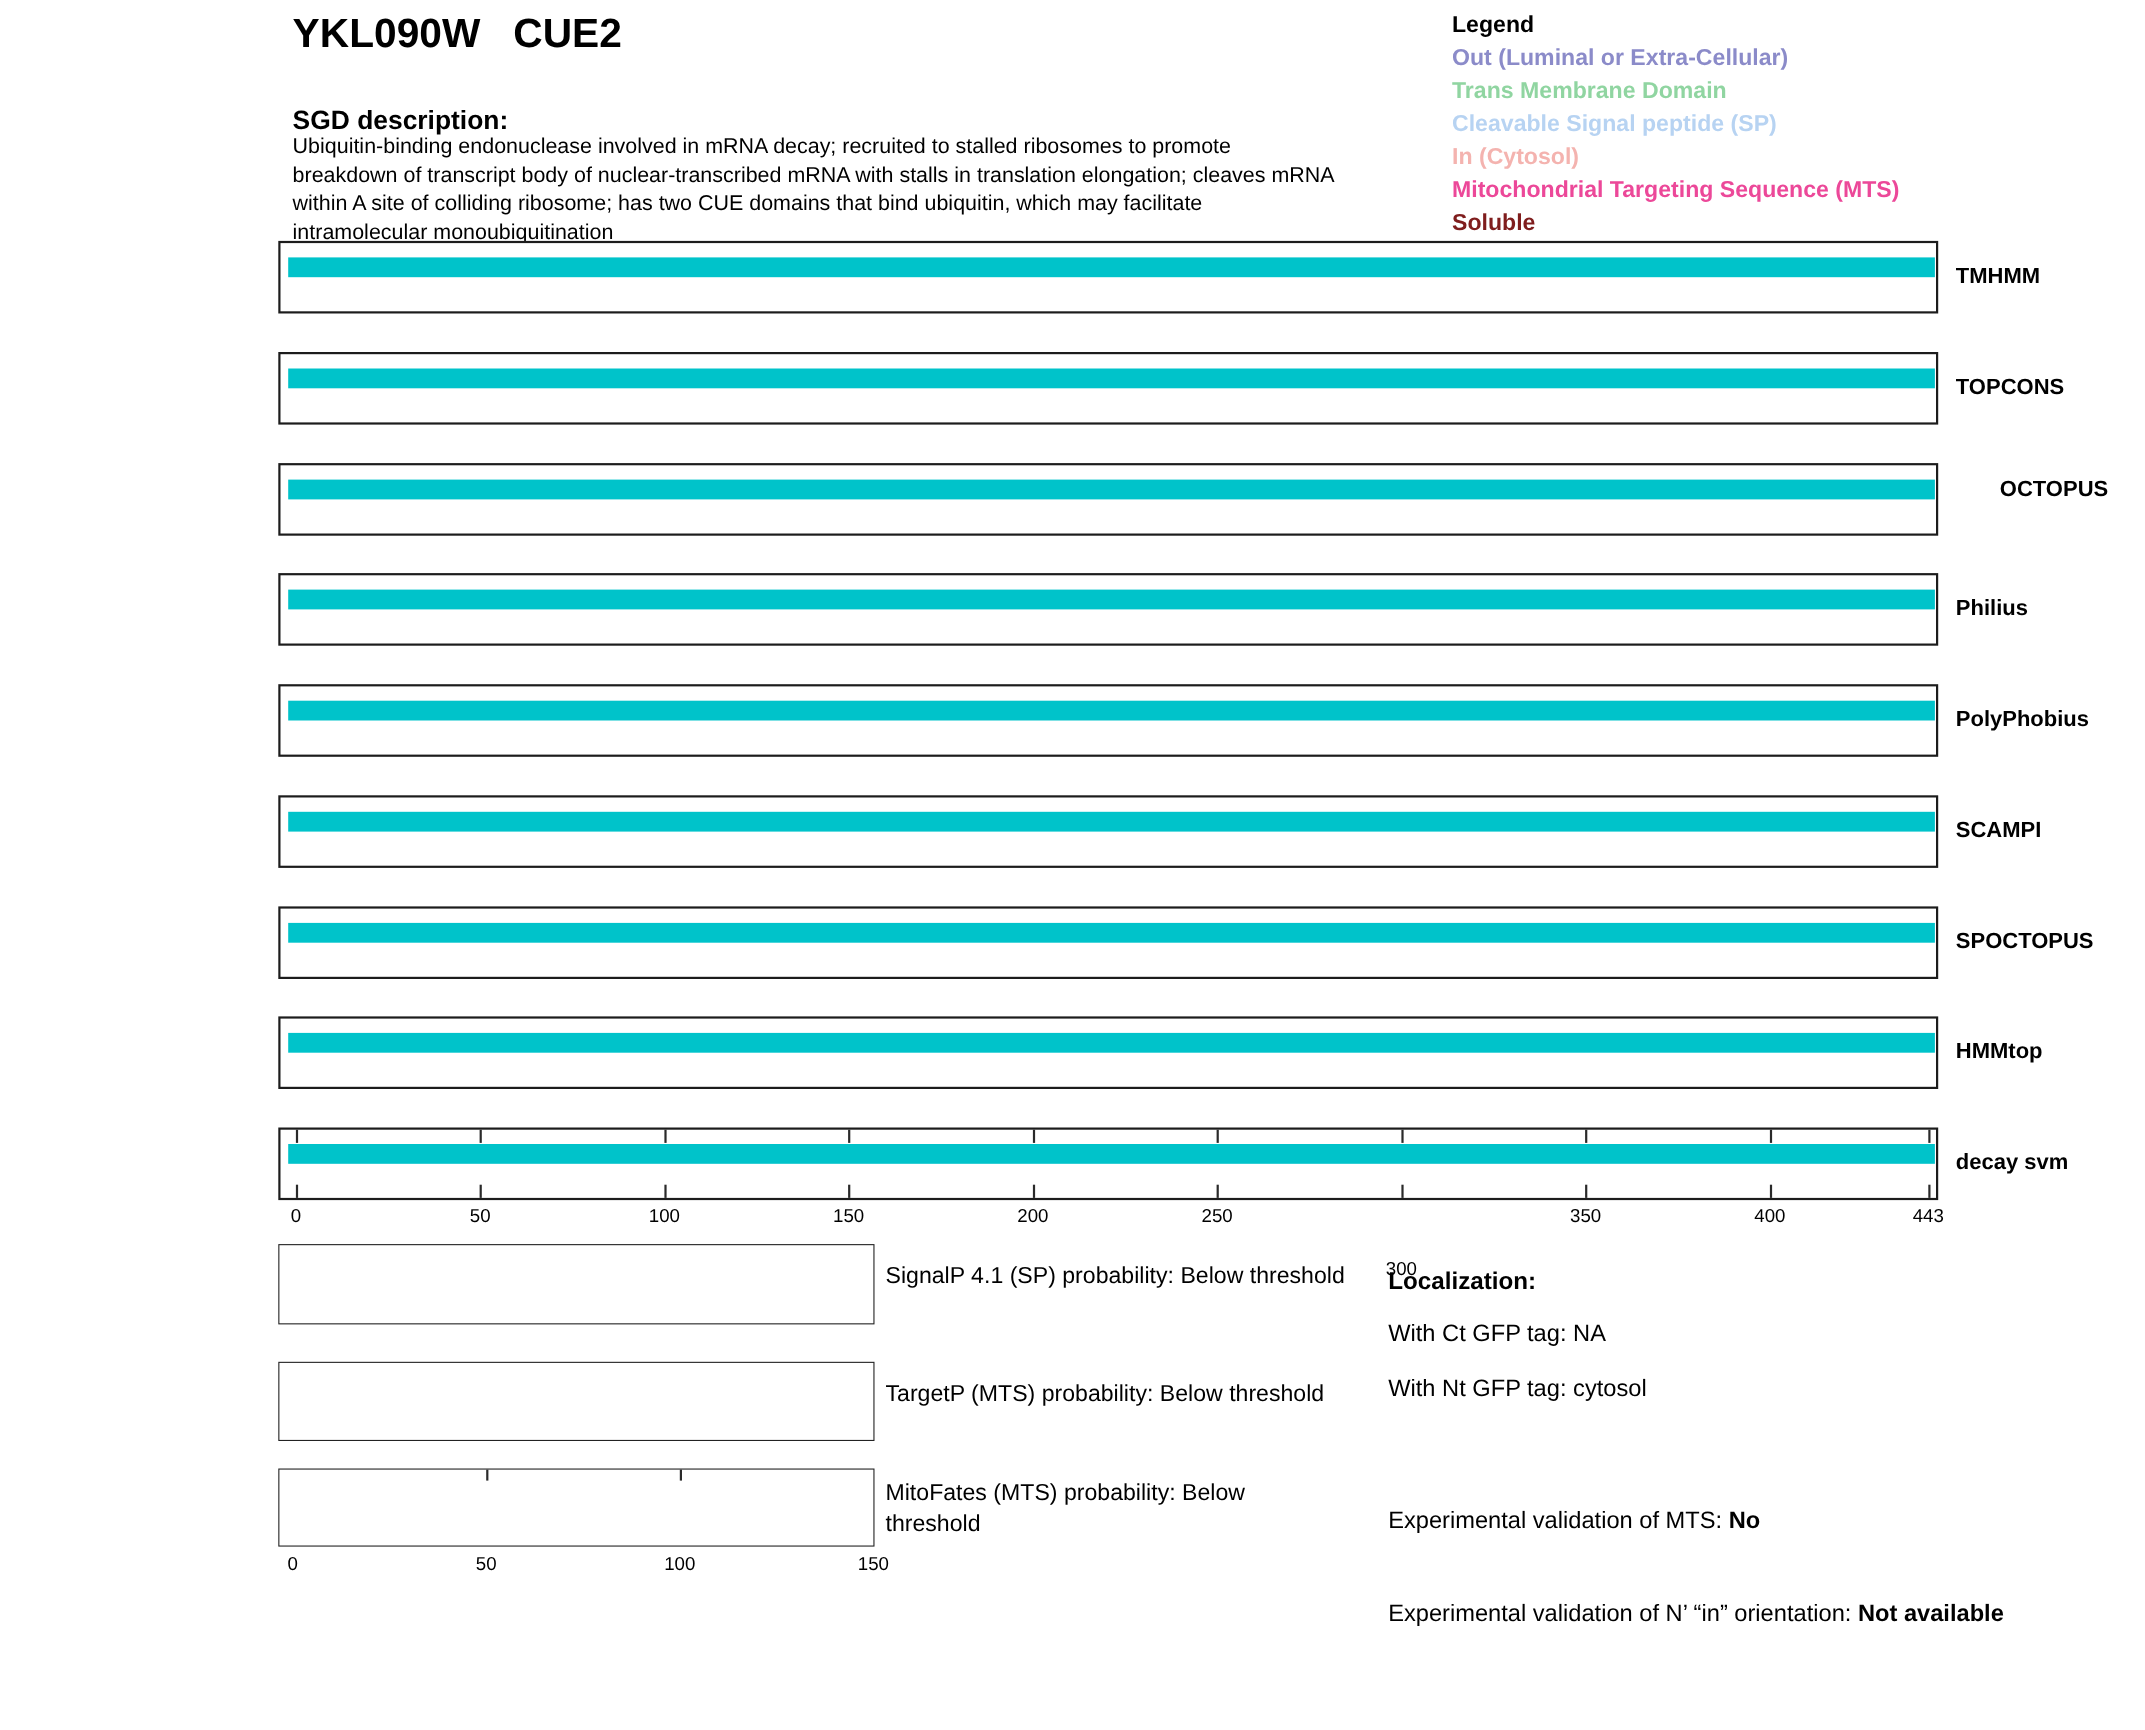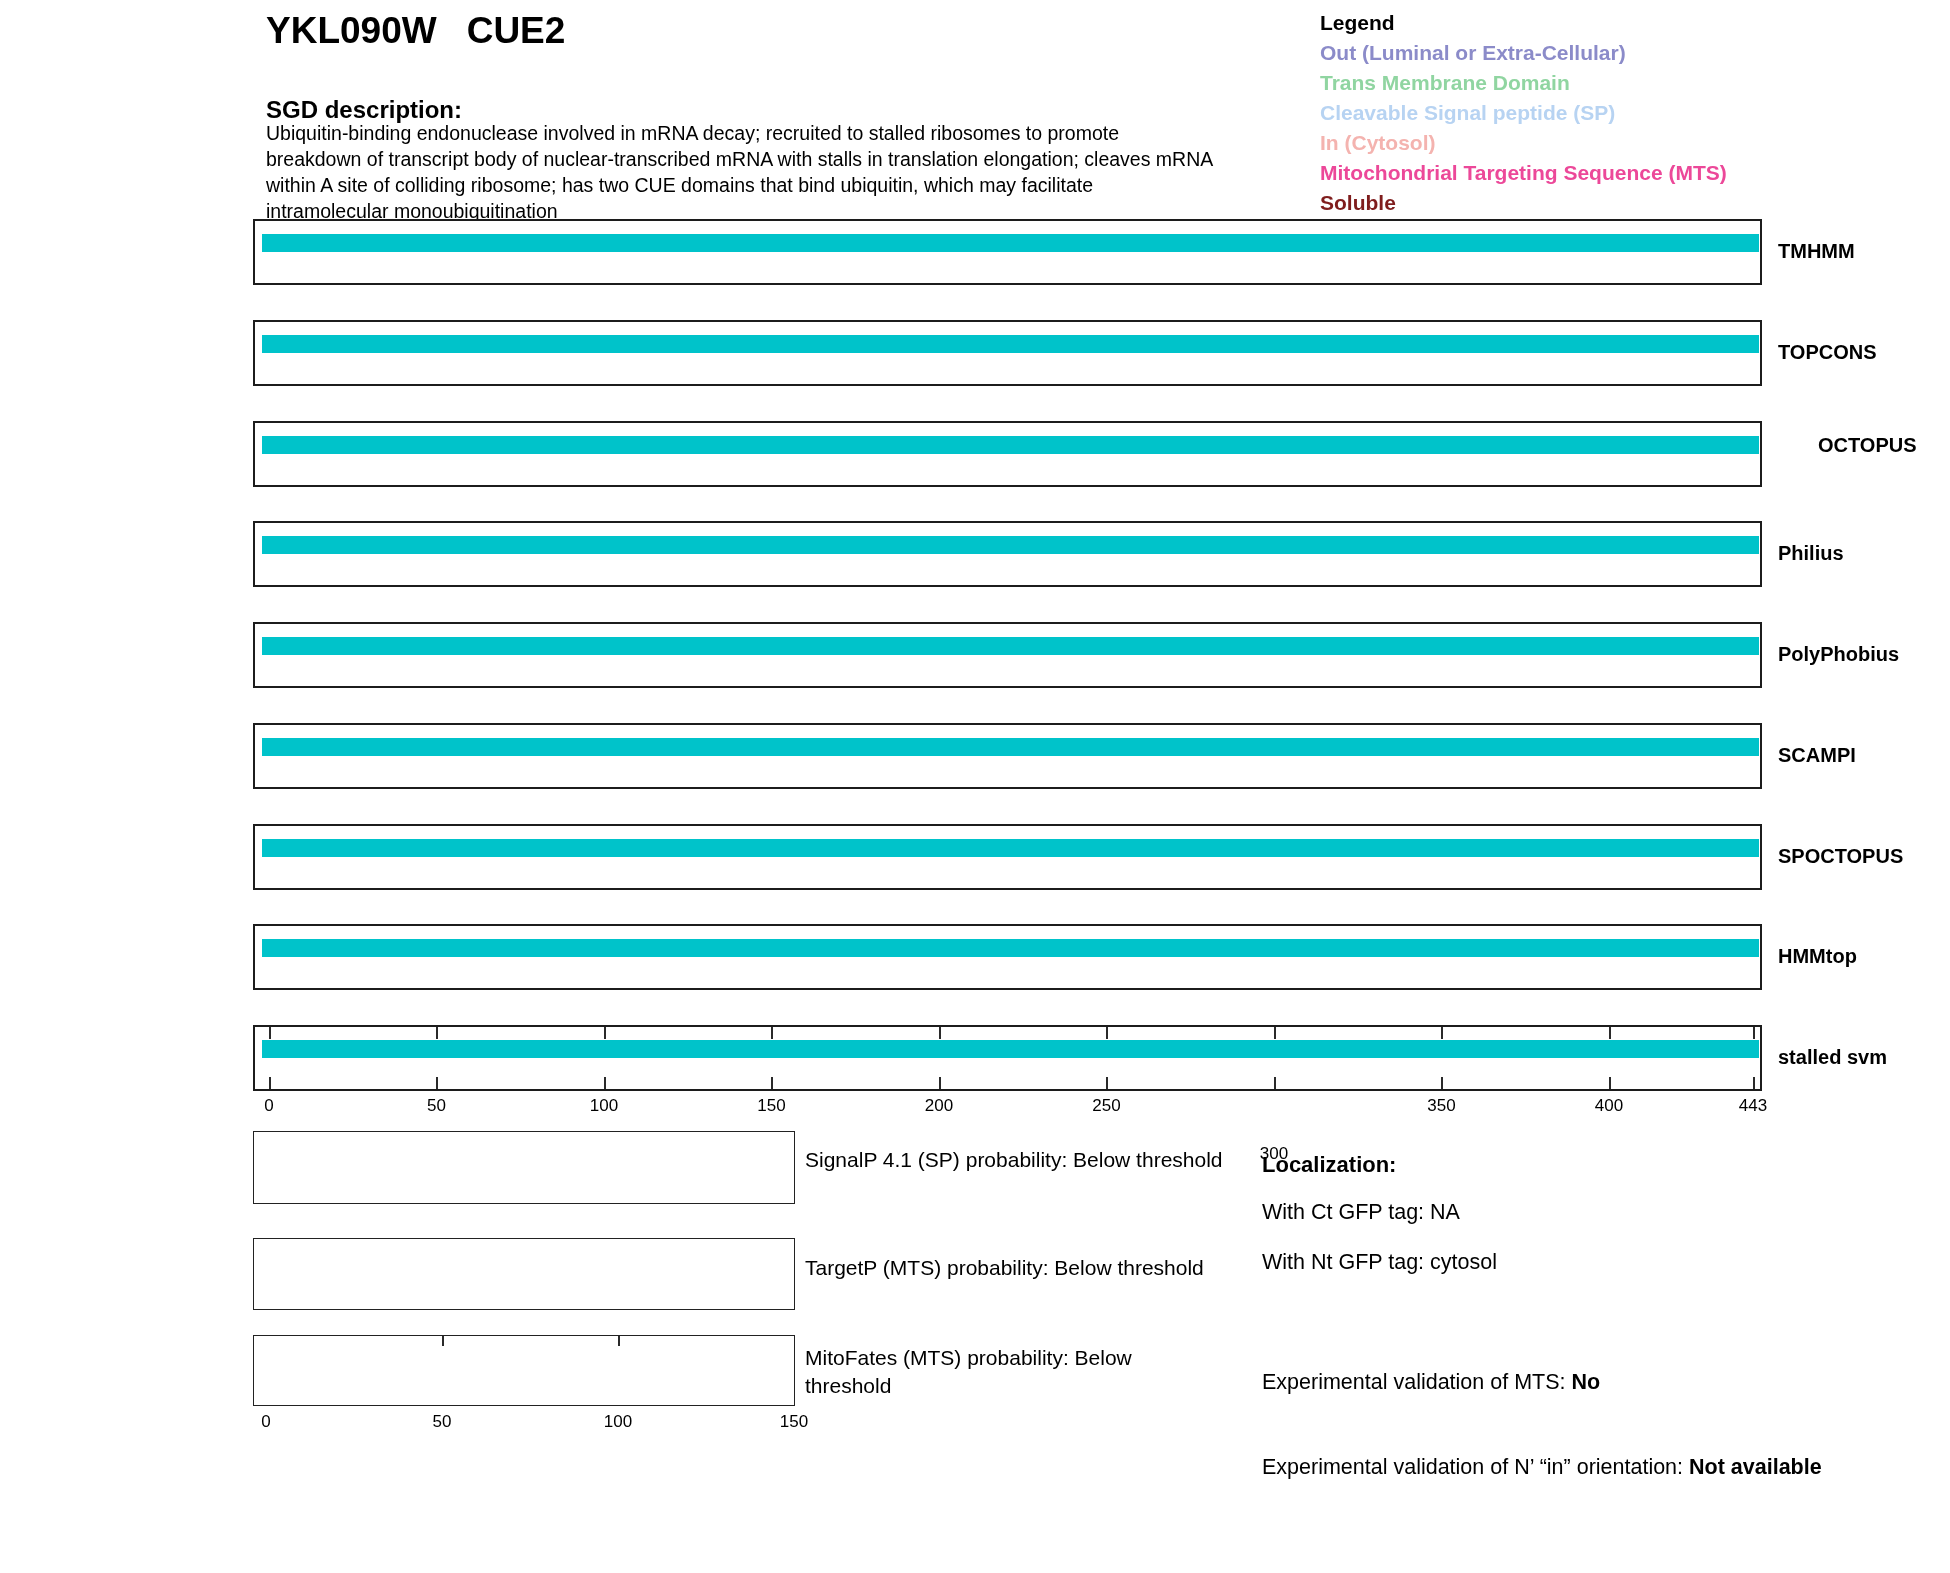--- a/index.html
+++ b/index.html
@@ -112,21 +112,21 @@
         <div class="tick" style="left: 851.472px; bottom: 0px; height: 12px;"></div>
         <div class="tick" style="left: 1018.97px; top: 0px; height: 12px;"></div>
         <div class="tick" style="left: 1018.97px; bottom: 0px; height: 12px;"></div>
         <div class="tick" style="left: 1186.46px; top: 0px; height: 12px;"></div>
         <div class="tick" style="left: 1186.46px; bottom: 0px; height: 12px;"></div>
         <div class="tick" style="left: 1353.95px; top: 0px; height: 12px;"></div>
         <div class="tick" style="left: 1353.95px; bottom: 0px; height: 12px;"></div>
         <div class="tick" style="left: 1498px; top: 0px; height: 12px;"></div>
         <div class="tick" style="left: 1498px; bottom: 0px; height: 12px;"></div>
       </div>
-      <div class="abs track-label" style="left: 1778px; top: 1046px;">stalled svm</div>
+      <div class="abs track-label" style="left: 1778px; top: 1046px;">decay svm</div>
     </div>
   <div id="big-axis-layer">
       <div class="abs axis-label" style="left: 269px; top: 1096px;">0</div>
       <div class="abs axis-label" style="left: 436.494px; top: 1096px;">50</div>
       <div class="abs axis-label" style="left: 603.989px; top: 1096px;">100</div>
       <div class="abs axis-label" style="left: 771.483px; top: 1096px;">150</div>
       <div class="abs axis-label" style="left: 938.977px; top: 1096px;">200</div>
       <div class="abs axis-label" style="left: 1106.47px; top: 1096px;">250</div>
       <div class="abs axis-label" style="left: 1273.97px; top: 1096px; margin-top: 48px;">300</div>
       <div class="abs axis-label" style="left: 1441.46px; top: 1096px;">350</div>

